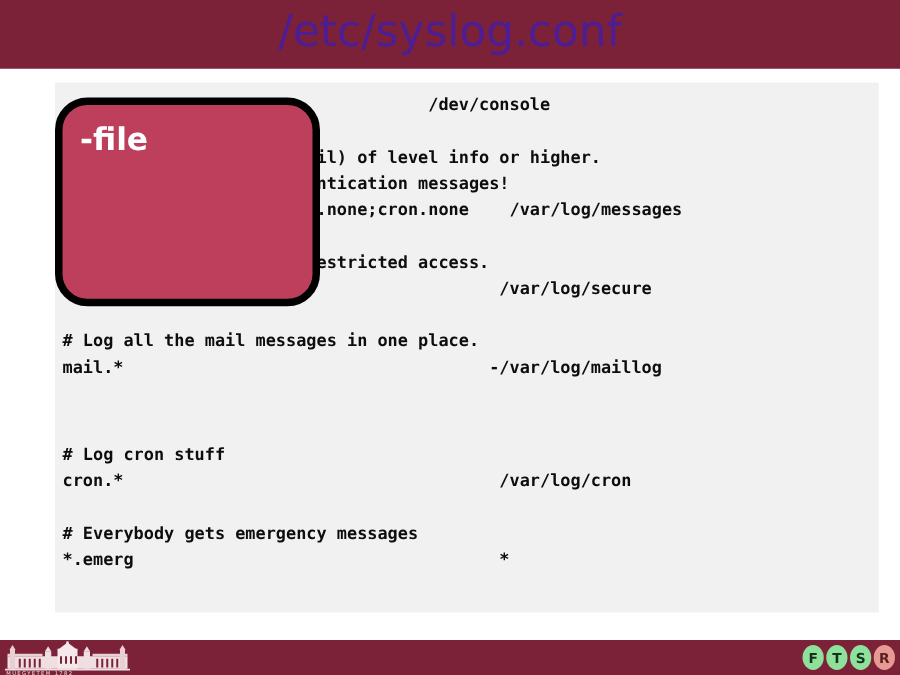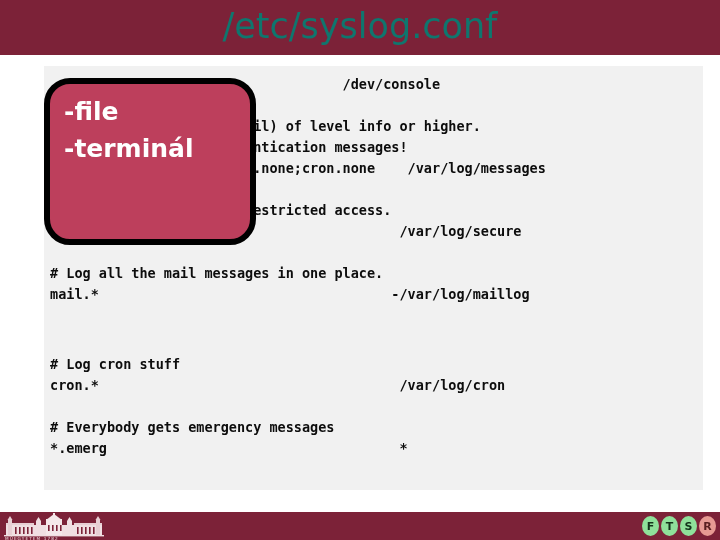--- a/index.html
+++ b/index.html
@@ -21,21 +21,21 @@
     left: 0; top: 0;
     width: 720px;
     height: 55px;
     background: #7c2238;
   }
   #slide-title {
     position: absolute;
     left: 0; top: 3px;
     width: 720px;
     text-align: center;
-    color: #0f766e;
+    color: #4c1d95;
     font-family: "DejaVu Sans", "Liberation Sans", sans-serif;
     font-size: 35px;
     font-weight: 400;
     letter-spacing: 0px;
     line-height: 46px;
     white-space: nowrap;
   }
 
   
   #content-panel {
@@ -141,21 +141,20 @@
 
 <div id="header-bar"></div>
 <div id="slide-title">/etc/syslog.conf</div>
 
 <div id="content-panel">
   <div id="config-listing"><div class="code-line" style="top: 8px;">                                    /dev/console</div><div class="code-line" style="top: 50px;"># Log anything (except mail) of level info or higher.</div><div class="code-line" style="top: 71px;"># Don't log private authentication messages!</div><div class="code-line" style="top: 92px;">*.info;mail.none;authpriv.none;cron.none    /var/log/messages</div><div class="code-line" style="top: 134px;"># The authpriv file has restricted access.</div><div class="code-line" style="top: 155px;">authpriv.*                                 /var/log/secure</div><div class="code-line" style="top: 197px;"># Log all the mail messages in one place.</div><div class="code-line" style="top: 218px;">mail.*                                    -/var/log/maillog</div><div class="code-line" style="top: 288px;"># Log cron stuff</div><div class="code-line" style="top: 309px;">cron.*                                     /var/log/cron</div><div class="code-line" style="top: 351px;"># Everybody gets emergency messages</div><div class="code-line" style="top: 372px;">*.emerg                                    *</div></div>
 </div>
 
 <div id="callout-box">
   <div class="callout-item">-file</div>
-  <div class="callout-item">-terminál</div>
 </div>
 
 <div id="footer-bar">
   <svg id="institution-logo" viewBox="0 0 104 27" xmlns="http://www.w3.org/2000/svg">
 
     <rect x="4" y="12" width="96" height="10" fill="#f0dfe2"></rect>
 
     <rect x="4" y="10" width="28" height="2" fill="#e8cfd4"></rect>
 
     <rect x="72" y="10" width="28" height="2" fill="#e8cfd4"></rect>

